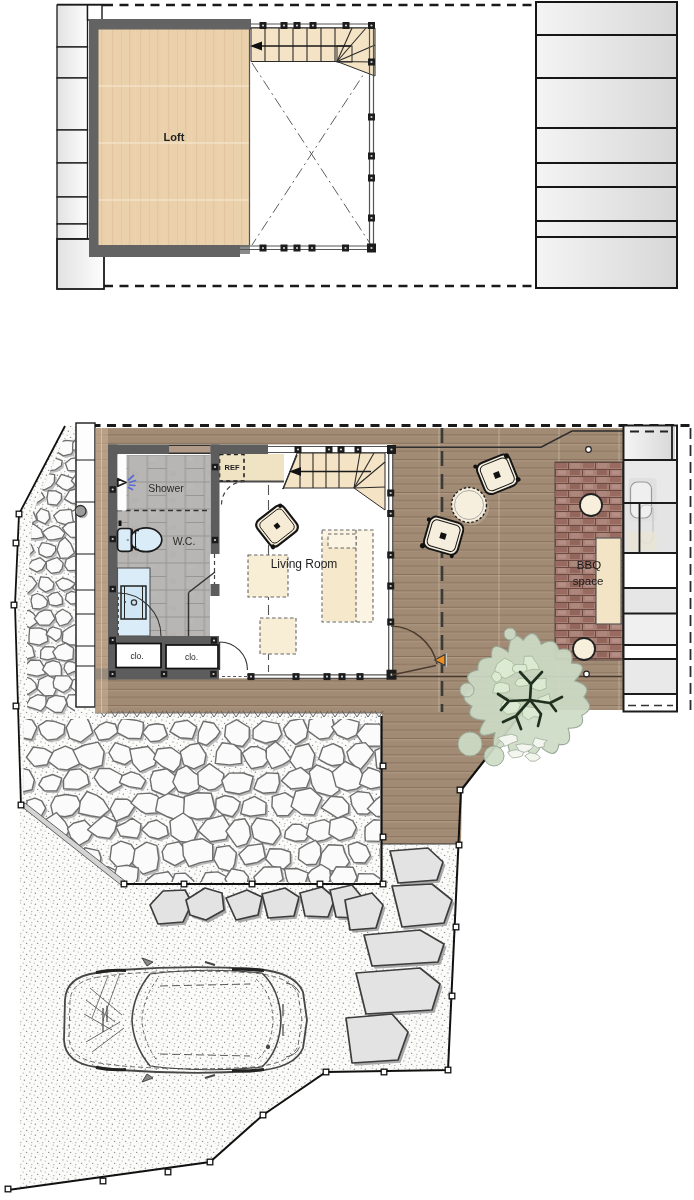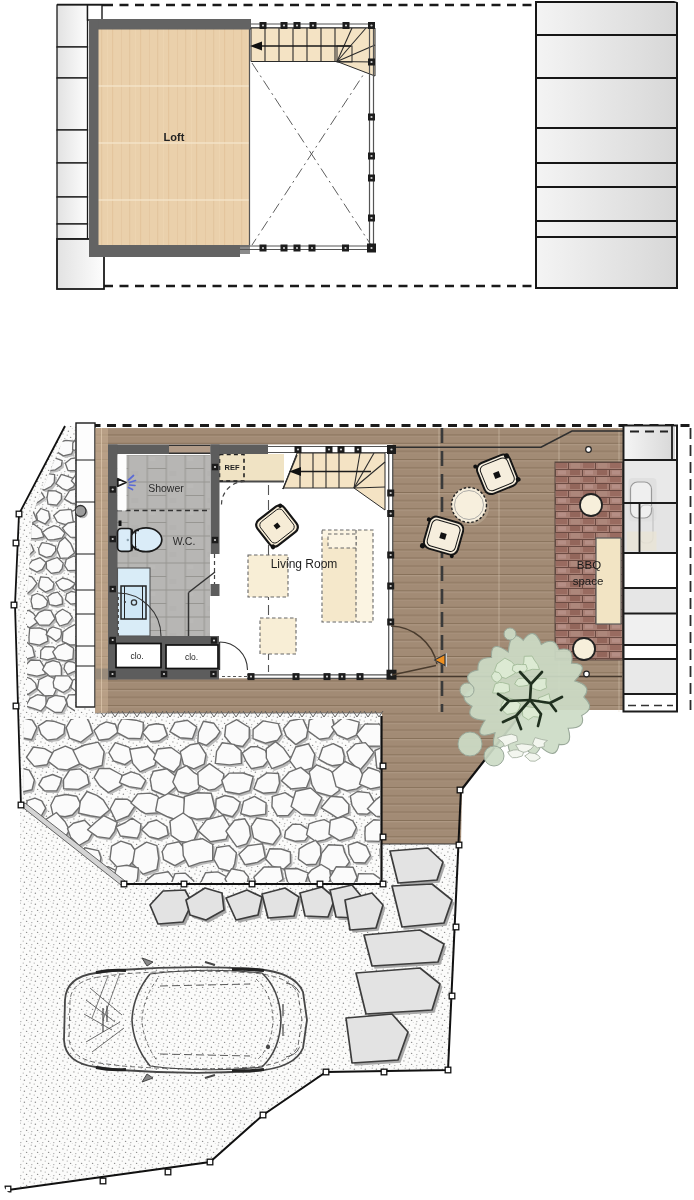--- a/index.html
+++ b/index.html
@@ -1,15 +1,15 @@
 <!DOCTYPE html>
 <html><head><meta charset="utf-8">
 <style>
 html,body{margin:0;padding:0;background:#fff;}
-#page{position:relative;width:694px;height:1200px;overflow:hidden;border-radius:27px;}
+#page{position:relative;width:694px;height:1200px;overflow:hidden;}
 </style></head>
 <body>
 <div id="page">
 <svg width="694" height="1200" viewBox="0 0 694 1200" xmlns="http://www.w3.org/2000/svg">
 <defs>
 <pattern id="stipple" width="11" height="11" patternUnits="userSpaceOnUse">
  <rect width="11" height="11" fill="#fbfbfa"></rect>
  <circle cx="2.4" cy="2.2" r="0.75" fill="#8f8f8f"></circle>
  <circle cx="7.9" cy="4.9" r="0.7" fill="#9a9a9a"></circle>
  <circle cx="4.6" cy="8.4" r="0.7" fill="#8f8f8f"></circle>

